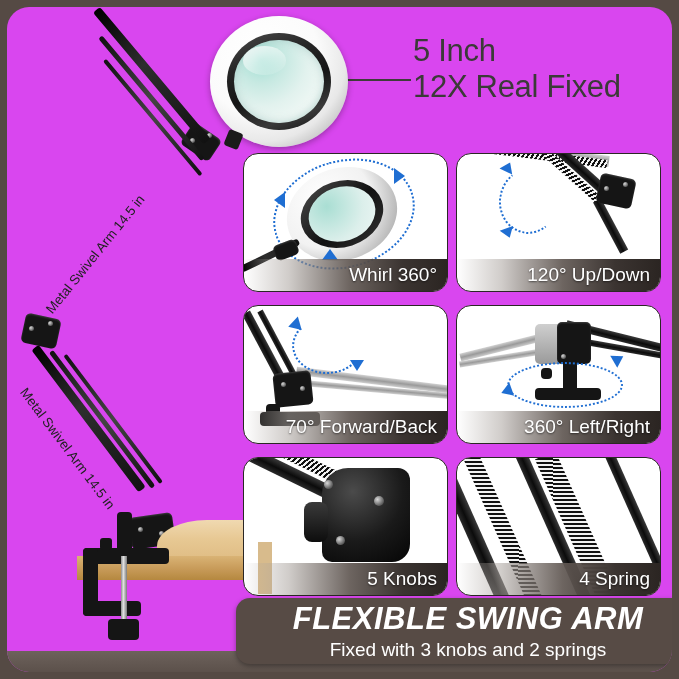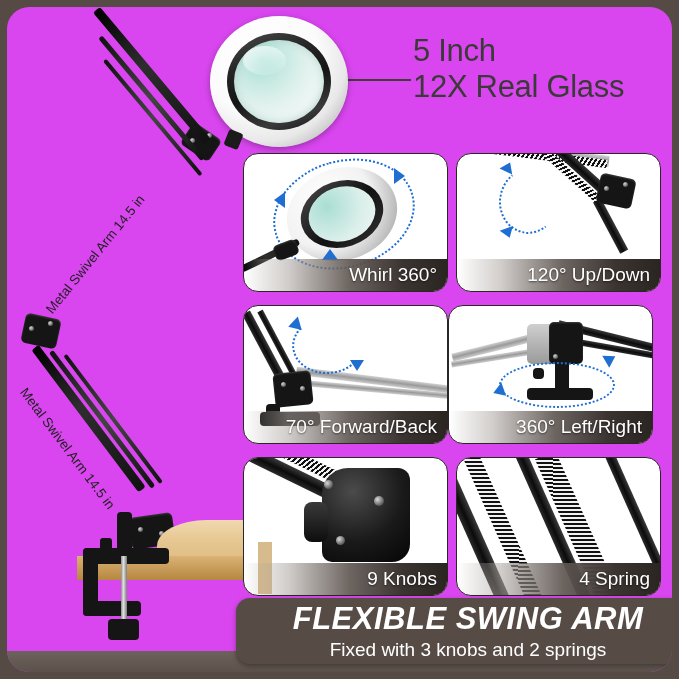--- a/index.html
+++ b/index.html
@@ -86,21 +86,21 @@
 </style>
 </head>
 <body>
 
 <div id="frame">
  <div id="canvas">
 
   <div class="leader"></div>
   <div class="headline">
     <div class="l1">5 Inch</div>
-    <div class="l2">12X Real Glass</div>
+    <div class="l2">12X Real Fixed</div>
   </div>
 
   <div class="lamp">
     <div class="ring-out"></div>
     <div class="ring-in"></div>
     <div class="glass"></div>
   </div>
   <div class="lamp-neck" style="left:219px;top:124px;"></div>
 
   <div class="joint" style="left:177px;top:122px;width:34px;height:26px;transform:rotate(34deg);"></div>
@@ -201,21 +201,21 @@
         <div class="arrow" style="left:44px;top:12px;border-width:7px 12px 7px 0;
                     border-color:transparent #1f6ed2 transparent transparent;transform:rotate(-16deg);"></div>
         <div class="arrow" style="left:106px;top:54px;border-width:11px 7px 0 7px;
                     border-color:#1f6ed2 transparent transparent transparent;"></div>
       </div>
       <div class="cap">
         <span>70° Forward/Back</span>
       </div>
     </div>
 
-    <div class="panel" style="left:205px;top:152px;">
+    <div class="panel" style="left:213px;top:152px;">
       <div class="art">
         <div class="pat-grad-gray" style="left:2px;top:36px;width:96px;height:8px;transform:rotate(-14deg);"></div>
         <div class="pat-grad-gray" style="left:2px;top:48px;width:96px;height:6px;transform:rotate(-9deg);"></div>
         <div class="pat-black" style="left:108px;top:26px;width:98px;height:8px;transform:rotate(14deg);"></div>
         <div class="pat-black" style="left:108px;top:38px;width:98px;height:6px;transform:rotate(10deg);"></div>
         <div style="position:absolute;left:78px;top:18px;width:34px;height:40px;
                     background:linear-gradient(180deg,#cfcfcf,#9a9a9a);border-radius:5px;"></div>
         <div class="joint" style="left:100px;top:16px;width:34px;height:42px;"></div>
         <div class="screw" style="left:104px;top:48px;"></div>
         <div class="clamp-body" style="left:106px;top:54px;width:14px;height:34px;"></div>
@@ -239,21 +239,21 @@
         <div style="position:absolute;left:78px;top:10px;width:88px;height:94px;border-radius:26px 12px 18px 10px;
                     background:radial-gradient(circle at 35% 25%,#4b4b4b,#1a1a1a 55%,#050505);"></div>
         <div style="position:absolute;left:60px;top:44px;width:24px;height:40px;border-radius:8px;
                     background:linear-gradient(180deg,#3a3a3a,#0d0d0d);"></div>
         <div class="screw" style="left:80px;top:22px;width:9px;height:9px;"></div>
         <div class="screw" style="left:130px;top:38px;width:10px;height:10px;"></div>
         <div class="screw" style="left:92px;top:78px;width:9px;height:9px;"></div>
         <div style="position:absolute;left:14px;top:84px;width:14px;height:52px;background:#d8bb8c;"></div>
       </div>
       <div class="cap">
-        <span>9 Knobs</span>
+        <span>5 Knobs</span>
       </div>
     </div>
 
     <div class="panel" style="left:213px;top:304px;">
       <div class="art">
         <div class="pat-black" style="left:-20px;top:-14px;width:180px;height:14px;transform:rotate(66deg);transform-origin:0 50%;"></div>
         <div class="spring" style="left:12px;top:-14px;width:176px;height:16px;transform:rotate(66deg);transform-origin:0 50%;"></div>
         <div class="pat-black" style="left:62px;top:-14px;width:180px;height:12px;transform:rotate(66deg);transform-origin:0 50%;"></div>
         <div class="spring" style="left:88px;top:-14px;width:176px;height:22px;transform:rotate(66deg);transform-origin:0 50%;"></div>
         <div class="pat-black" style="left:150px;top:-14px;width:180px;height:10px;transform:rotate(66deg);transform-origin:0 50%;"></div>

